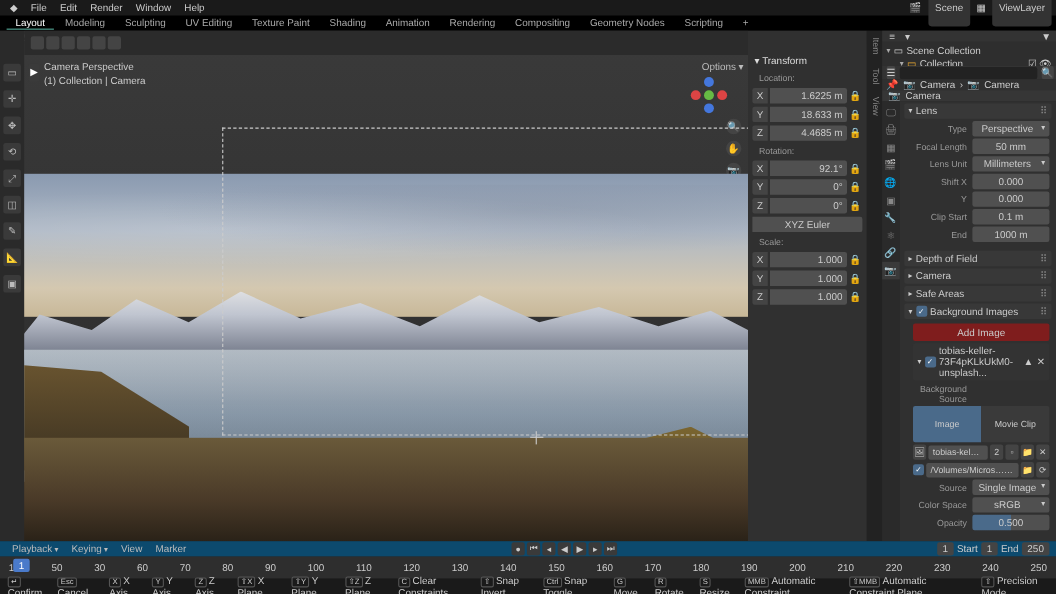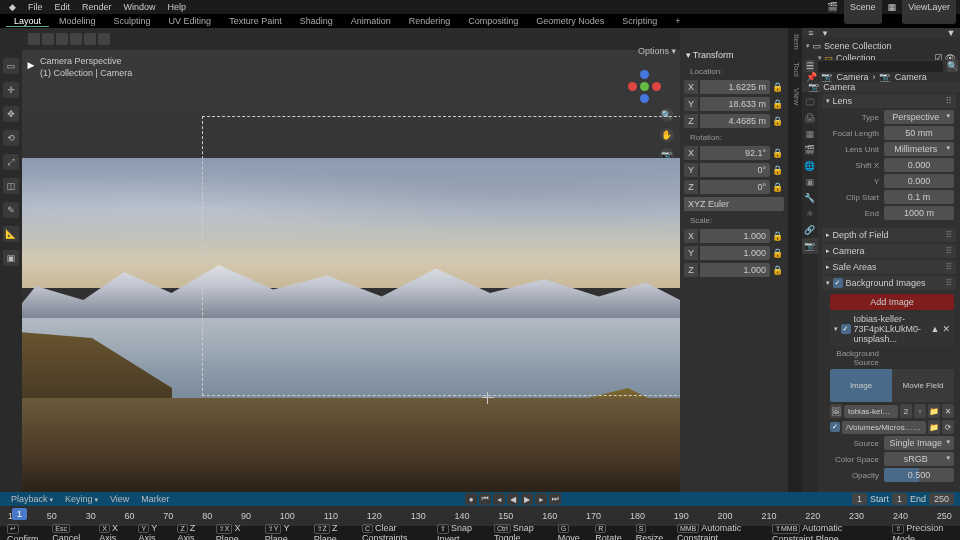--- a/index.html
+++ b/index.html
@@ -14,21 +14,21 @@
 .statusbar{height:12px;background:#222;display:flex;align-items:center;padding:0 4px;color:#888}
 .main{position:absolute;top:28px;left:0;right:0;bottom:48px;display:flex}
 .toolbar-l{width:22px;background:#2a2a2a;padding-top:30px;display:flex;flex-direction:column;align-items:center;gap:8px}
 .toolbar-l .tool{width:16px;height:16px;background:#3a3a3a;border-radius:2px;display:flex;align-items:center;justify-content:center;cursor:pointer;color:#bbb}
 .viewport{flex:1;position:relative;background:linear-gradient(#3a3a3a,#2a2a2a);overflow:hidden}
 .vheader{position:absolute;top:0;left:0;right:0;height:22px;background:rgba(40,40,40,.8);display:flex;align-items:center;padding:0 6px;gap:4px}
 .vheader .icons{display:flex;gap:2px}
 .vheader .icons span{width:12px;height:12px;background:#444;border-radius:2px;display:inline-block}
 .camlabel{position:absolute;top:28px;left:18px;color:#ccc;line-height:1.3}
 .camlabel .play{position:absolute;left:-14px;top:2px;width:10px;height:16px;background:#3a3a3a;border-radius:2px;display:flex;align-items:center;justify-content:center;color:#fff}
-.options{position:absolute;top:18px;right:4px;color:#bbb}
+.options{position:absolute;top:28px;right:4px;color:#bbb}
 .gizmo{position:absolute;top:42px;right:18px;width:34px;height:34px}
 .gizmo .ball{position:absolute;width:9px;height:9px;border-radius:50%}
 .gizmo .br{background:#d44;left:0;top:12px}
 .gizmo .bg{background:#6b4;left:12px;top:12px}
 .gizmo .bb{background:#47d;left:12px;top:0}
 .gizmo .bx{background:#d44;left:24px;top:12px}
 .gizmo .by{background:#47d;left:12px;top:24px}
 .vicons{position:absolute;top:80px;right:6px;display:flex;flex-direction:column;gap:6px}
 .vicons span{width:14px;height:14px;background:#444;border-radius:7px;display:flex;align-items:center;justify-content:center}
 .landscape{position:absolute;top:130px;left:-20px;right:0;bottom:0}
@@ -231,21 +231,21 @@
         <span class="axis">Y</span>
         <span class="val">0°</span>
         <span class="lock">🔒</span>
       </div>
     <div class="row">
         <span class="axis">Z</span>
         <span class="val">0°</span>
         <span class="lock">🔒</span>
       </div>
     <div class="row">
-        <span class="val" style="text-align:left">XYZ Euler</span>
+        <span class="val" style="text-align:center">XYZ Euler</span>
       </div>
     <div class="lbl">Scale:</div>
     <div class="row">
         <span class="axis">X</span>
         <span class="val">1.000</span>
         <span class="lock">🔒</span>
       </div>
     <div class="row">
         <span class="axis">Y</span>
         <span class="val">1.000</span>
@@ -405,21 +405,21 @@
                 <span class="cb">✓</span>
                 <span style="flex:1;overflow:hidden;text-overflow:ellipsis">tobias-keller-73F4pKLkUkM0-unsplash...</span>
                 <span>▲</span>
                 <span>✕</span>
               </div>
             <div class="prow" style="margin-top:3px">
                 <span class="plbl">Background Source</span>
               </div>
             <div class="segbtns">
               <span class="seg active">Image</span>
-              <span class="seg">Movie Field</span>
+              <span class="seg">Movie Clip</span>
             </div>
             <div class="imgrow">
               <span class="ib">🖼</span>
               <span class="imgfield">tobias-kel…unsplash.jpg</span>
               <span class="ib">2</span>
               <span class="ib">▫</span>
               <span class="ib">📁</span>
               <span class="ib">✕</span>
             </div>
             <div class="imgrow">

